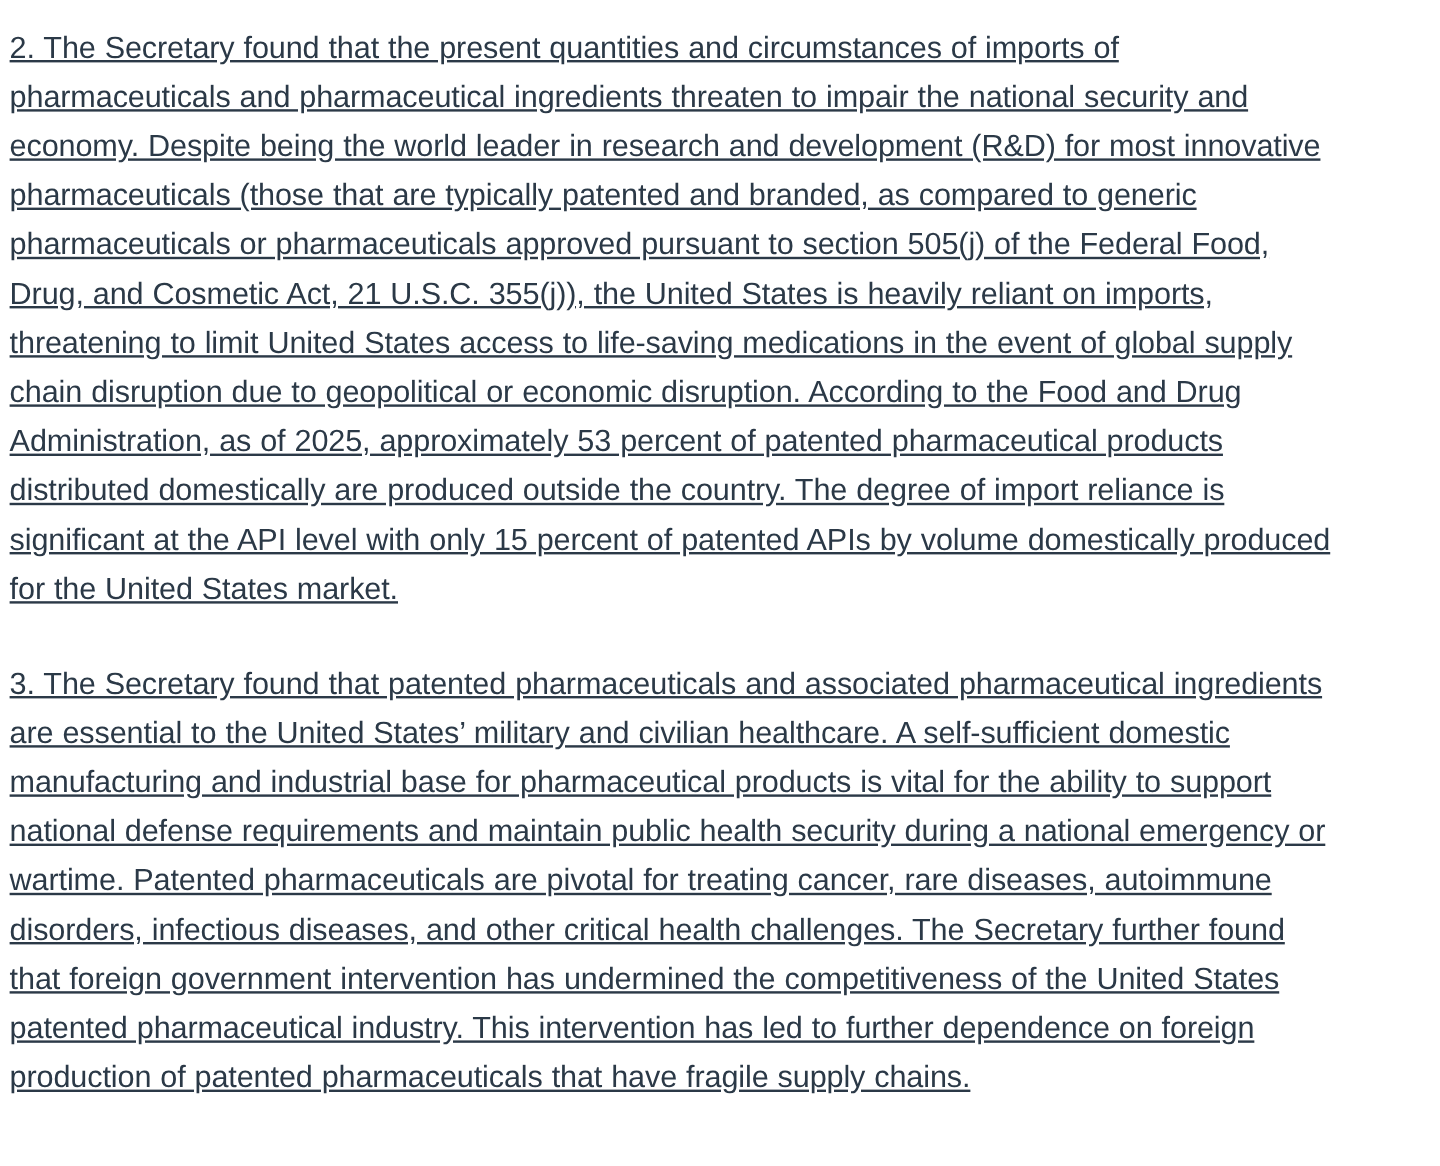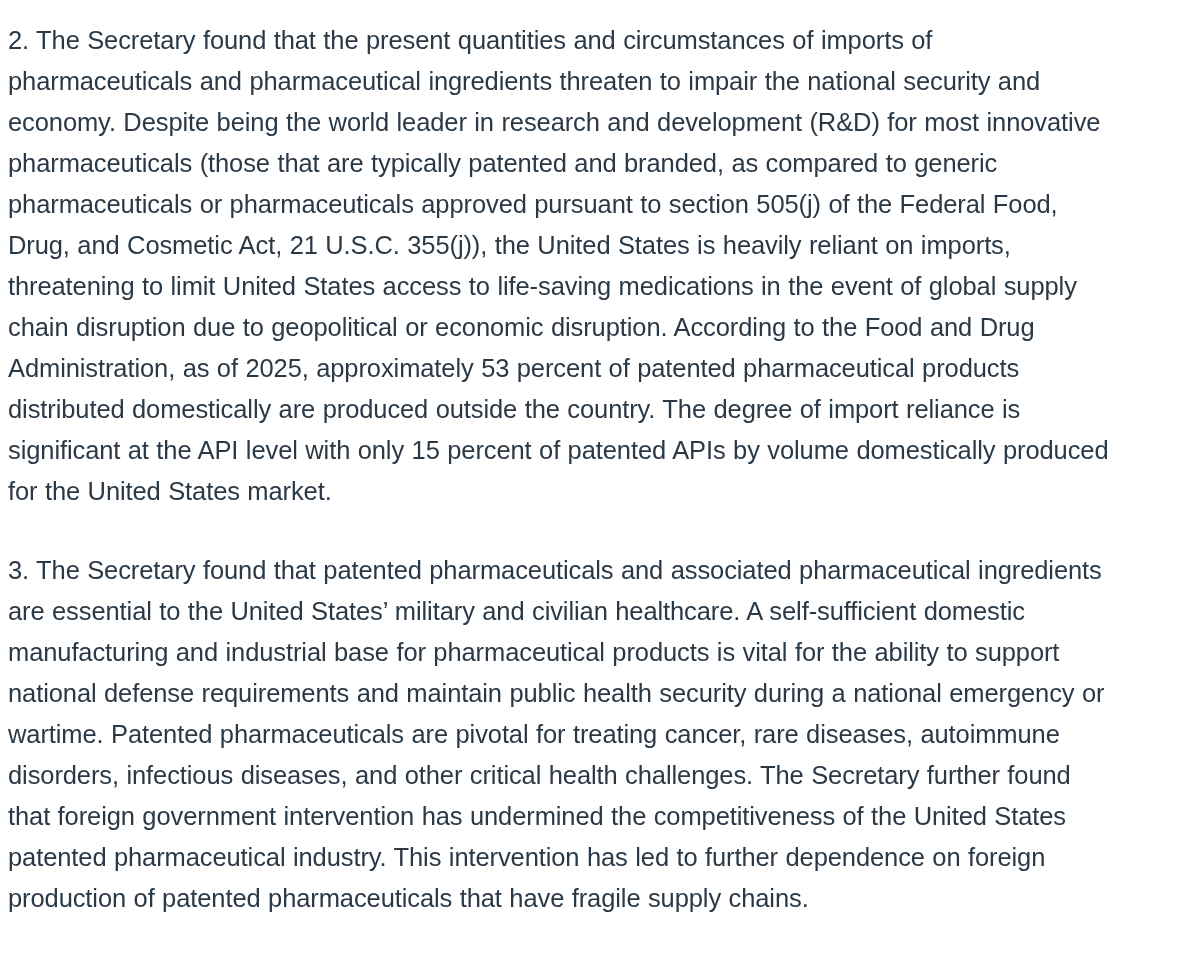--- a/index.html
+++ b/index.html
@@ -14,20 +14,21 @@
     color: #2b3947;
     -webkit-font-smoothing: antialiased;
   }
   .page {
     box-sizing: border-box;
     width: 1200px;
     height: 972px;
     padding: 20px 80px 20px 8px;
     background: #ffffff;
     overflow: hidden;
+    text-decoration: underline;
   }
   .para {
     font-size: 25.5px;
     line-height: 41px;
     letter-spacing: -0.1px;
     color: #2b3947;
     margin: 0 0 38px 0;
     text-align: left;
     word-spacing: 0.5px;
   }

